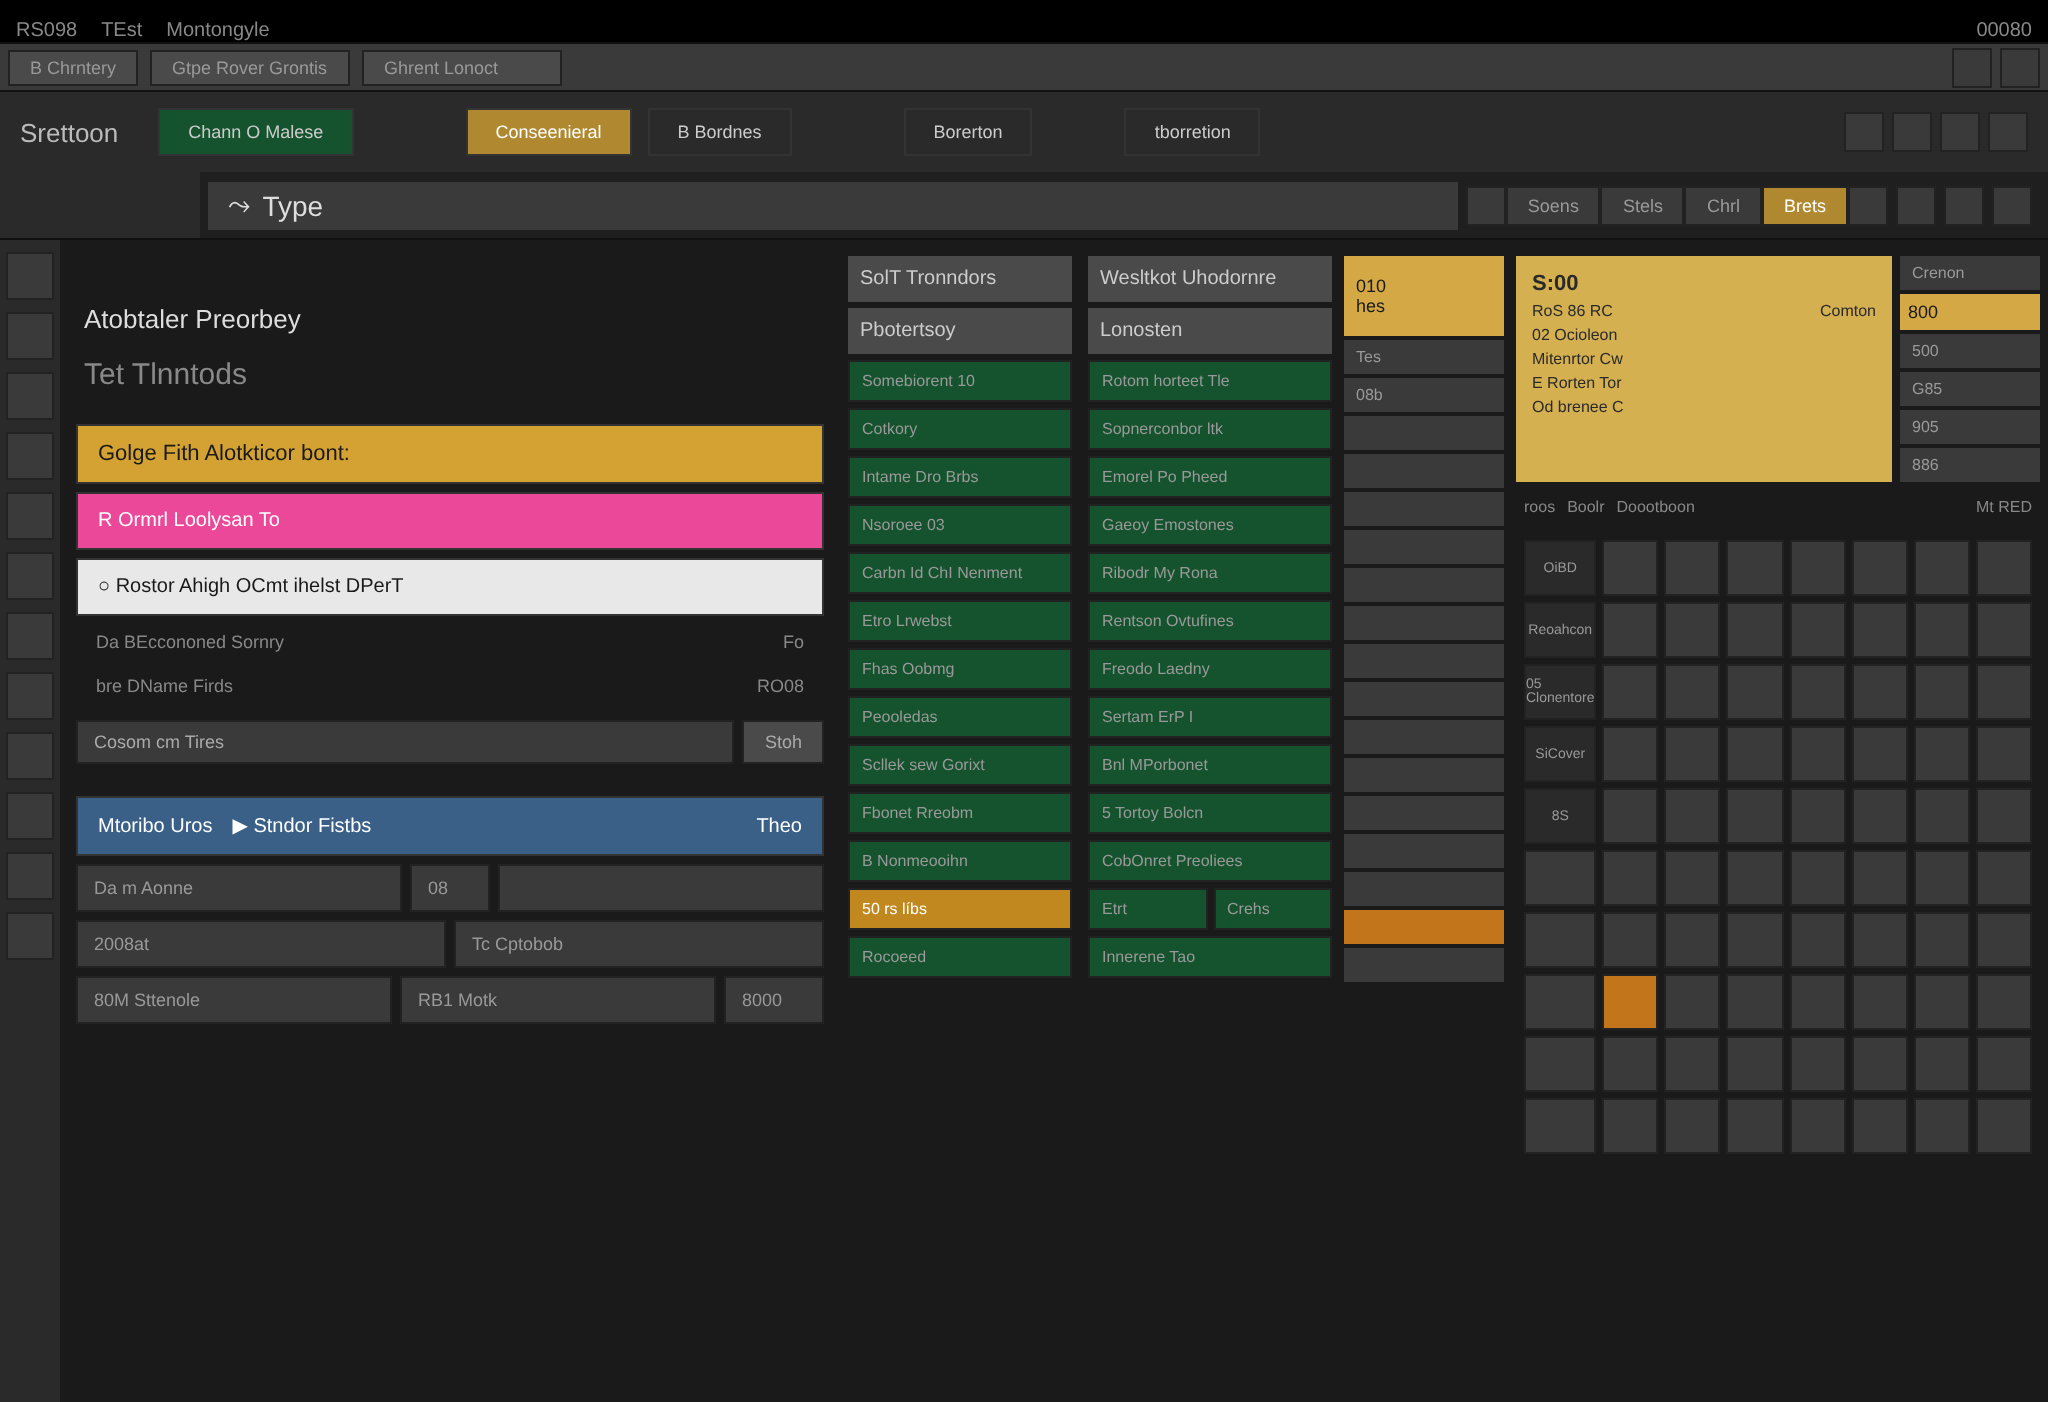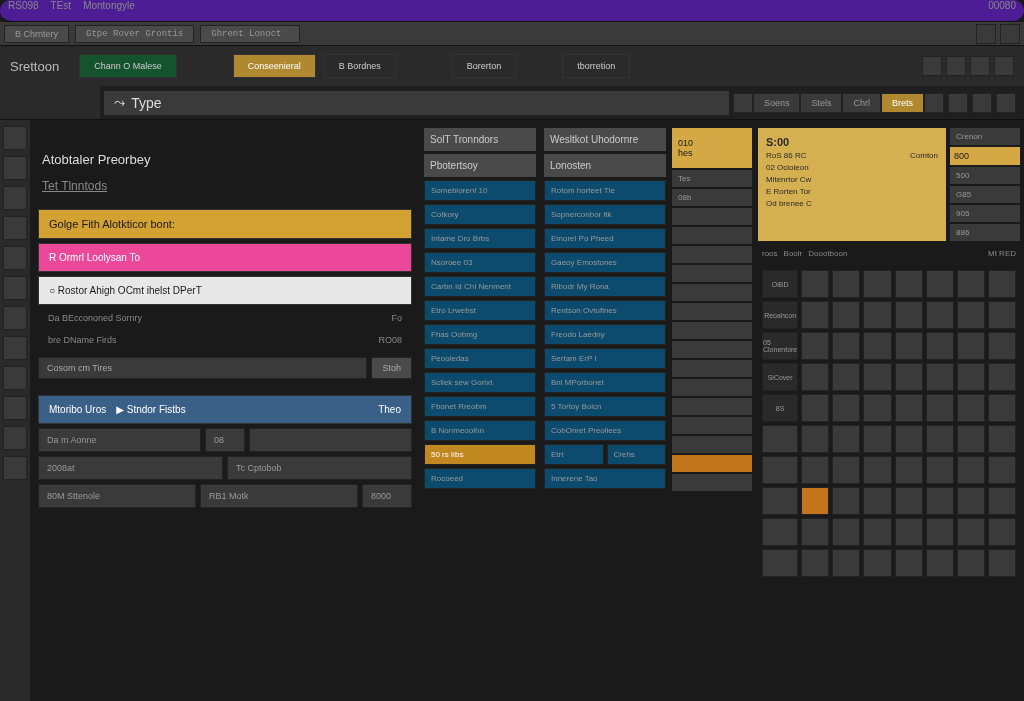--- a/index.html
+++ b/index.html
@@ -1,23 +1,23 @@
 <!DOCTYPE html>
 <html><head>
 <meta charset="utf-8">
 <style>
 * { margin: 0; padding: 0; box-sizing: border-box; font-family: Arial, sans-serif; }
 body { background: #1a1a1a; color: #aaa; font-size: 10px; width: 1024px; height: 701px; overflow: hidden; }
 
-.topbar { height: 22px; background: #4c1d95; display: flex; align-items: flex-start; padding: 0 8px; gap: 12px; border-bottom: 1px solid #111; border-radius: 11px; }
+.topbar { height: 22px; background: #000000; display: flex; align-items: flex-end; padding: 0 8px; gap: 12px; border-bottom: 1px solid #111; }
 .topbar span { color: #888; }
 
 .tabbar { height: 24px; background: #3a3a3a; display: flex; align-items: center; gap: 6px; padding: 0 4px; border-bottom: 1px solid #111; }
 .tab { background: #4a4a4a; padding: 3px 10px; font-size: 9px; color: #999; border: 1px solid #222; }
-.tab.wide { min-width: 100px; font-family: Liberation Mono, monospace; }
+.tab.wide { min-width: 100px; }
 
 .toolbar { height: 40px; background: #2a2a2a; display: flex; align-items: center; padding: 0 10px; gap: 8px; }
 .toolbar-label { font-size: 13px; color: #bbb; margin-right: 12px; }
 .btn { padding: 6px 14px; border: 1px solid #333; font-size: 9px; color: #ccc; background: #3a3a3a; }
 .btn.green { background: #14532d; }
 .btn.gold { background: #b08830; color: #fff; }
 .btn.dark { background: #2a2a2a; }
 .toolbar-small { display: flex; gap: 4px; }
 .sq { width: 20px; height: 20px; background: #3a3a3a; border: 1px solid #222; }
 
@@ -27,36 +27,36 @@
 .search-right { display: flex; gap: 4px; padding-right: 8px; }
 .sb-btn { padding: 4px 10px; background: #3a3a3a; border: 1px solid #222; font-size: 9px; color: #999; }
 .sb-btn.gold { background: #b08830; color: #fff; }
 
 .main { display: flex; height: 581px; }
 .col-left { width: 30px; background: #2a2a2a; display: flex; flex-direction: column; gap: 6px; padding: 6px 3px; }
 .col-left .cell { height: 24px; background: #3a3a3a; border: 1px solid #222; }
 
 .col-a { width: 390px; background: #1a1a1a; padding: 8px; display: flex; flex-direction: column; gap: 4px; }
 .col-a-header { font-size: 13px; color: #ddd; padding: 6px 4px; }
-.col-a-sub { font-size: 12px; color: #888; padding: 2px 4px; text-decoration: underline; }
+.col-a-sub { font-size: 15px; color: #888; padding: 2px 4px; }
 .list-item { padding: 8px 10px; font-size: 10px; border: 1px solid #333; }
 .list-item.gold { background: #d4a133; color: #1a1a1a; font-size: 11px; }
 .list-item.orange { background: #ec4899; color: #fff; }
 .list-item.white { background: #e8e8e8; color: #1a1a1a; }
 .list-item.blue { background: #3a6088; color: #fff; display: flex; gap: 10px; align-items: center; }
 .kv-row { display: flex; justify-content: space-between; padding: 4px 10px; font-size: 9px; color: #888; }
 .input-row { display: flex; gap: 4px; margin-top: 4px; }
 .input-field { flex: 1; background: #3a3a3a; padding: 5px 8px; border: 1px solid #222; font-size: 9px; color: #aaa; }
 .input-btn { background: #4a4a4a; padding: 5px 10px; border: 1px solid #222; font-size: 9px; }
 .bottom-row { display: flex; gap: 4px; }
 .bottom-cell { flex: 1; background: #3a3a3a; padding: 6px 8px; border: 1px solid #222; font-size: 9px; color: #999; }
 
 .col-b { width: 120px; background: #1a1a1a; padding: 8px 4px; display: flex; flex-direction: column; gap: 3px; }
 .col-b-header { background: #4a4a4a; padding: 6px; font-size: 10px; color: #ccc; }
-.col-b-item { background: #0c4a6e; padding: 5px 6px; font-size: 8px; color: #999; border: 1px solid #222; }
+.col-b-item { background: #14532d; padding: 5px 6px; font-size: 8px; color: #999; border: 1px solid #222; }
 .col-b-item.orange { background: #c28820; color: #fff; }
 
 .col-c { width: 130px; background: #1a1a1a; padding: 8px 4px; display: flex; flex-direction: column; gap: 3px; }
 
 .col-d { width: 84px; background: #1a1a1a; padding: 8px 2px; display: flex; flex-direction: column; gap: 2px; }
 .gold-box { background: #d4a844; padding: 10px 6px; font-size: 9px; color: #1a1a1a; }
 .small-row { background: #3a3a3a; padding: 4px 6px; font-size: 8px; color: #999; }
 .small-row.orange { background: #c2751a; color: #fff; }
 
 .col-e { flex: 1; background: #1a1a1a; padding: 8px 4px; display: flex; flex-direction: column; gap: 4px; }

